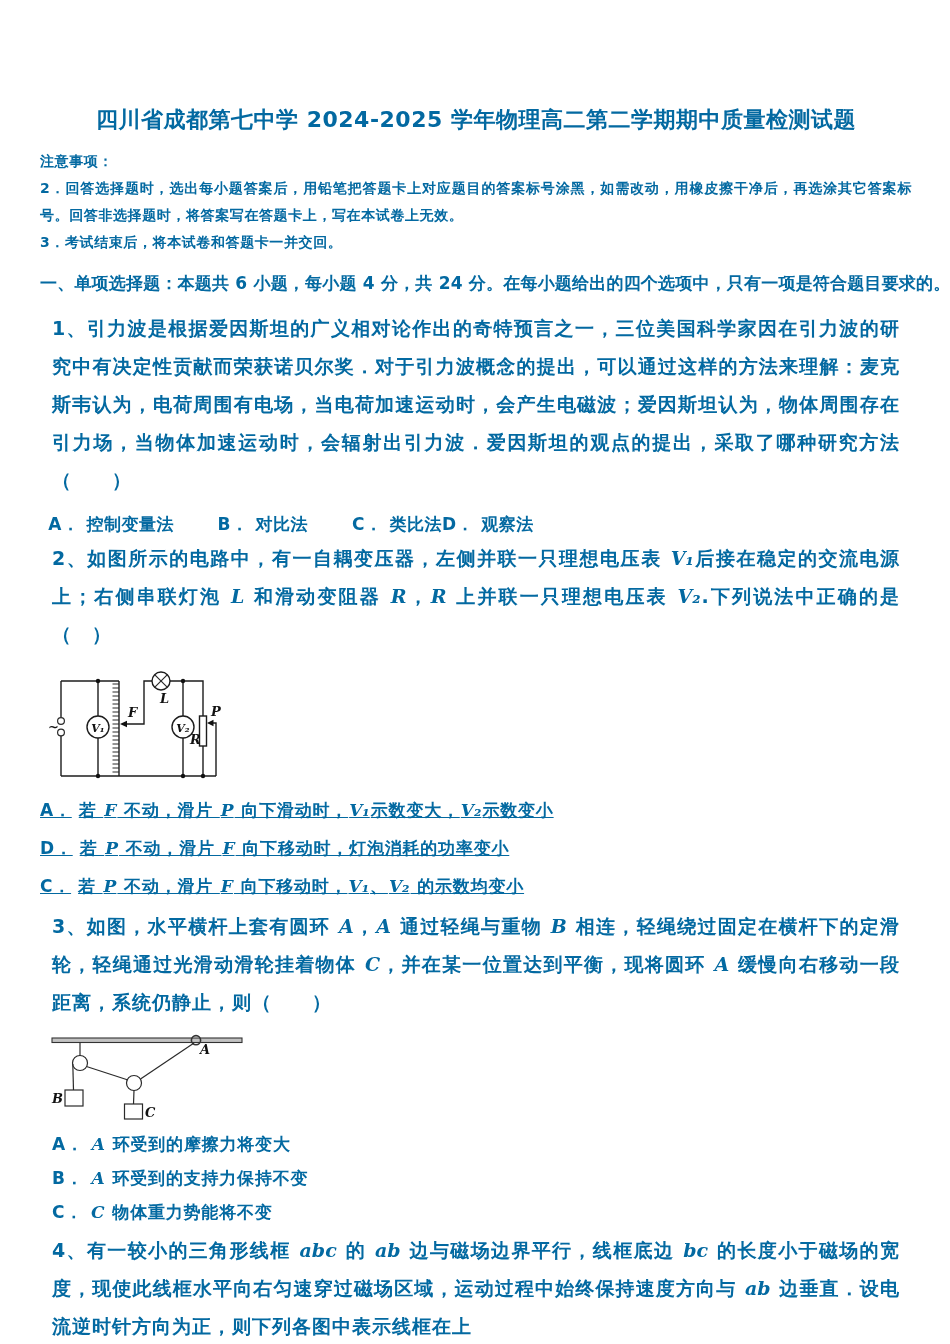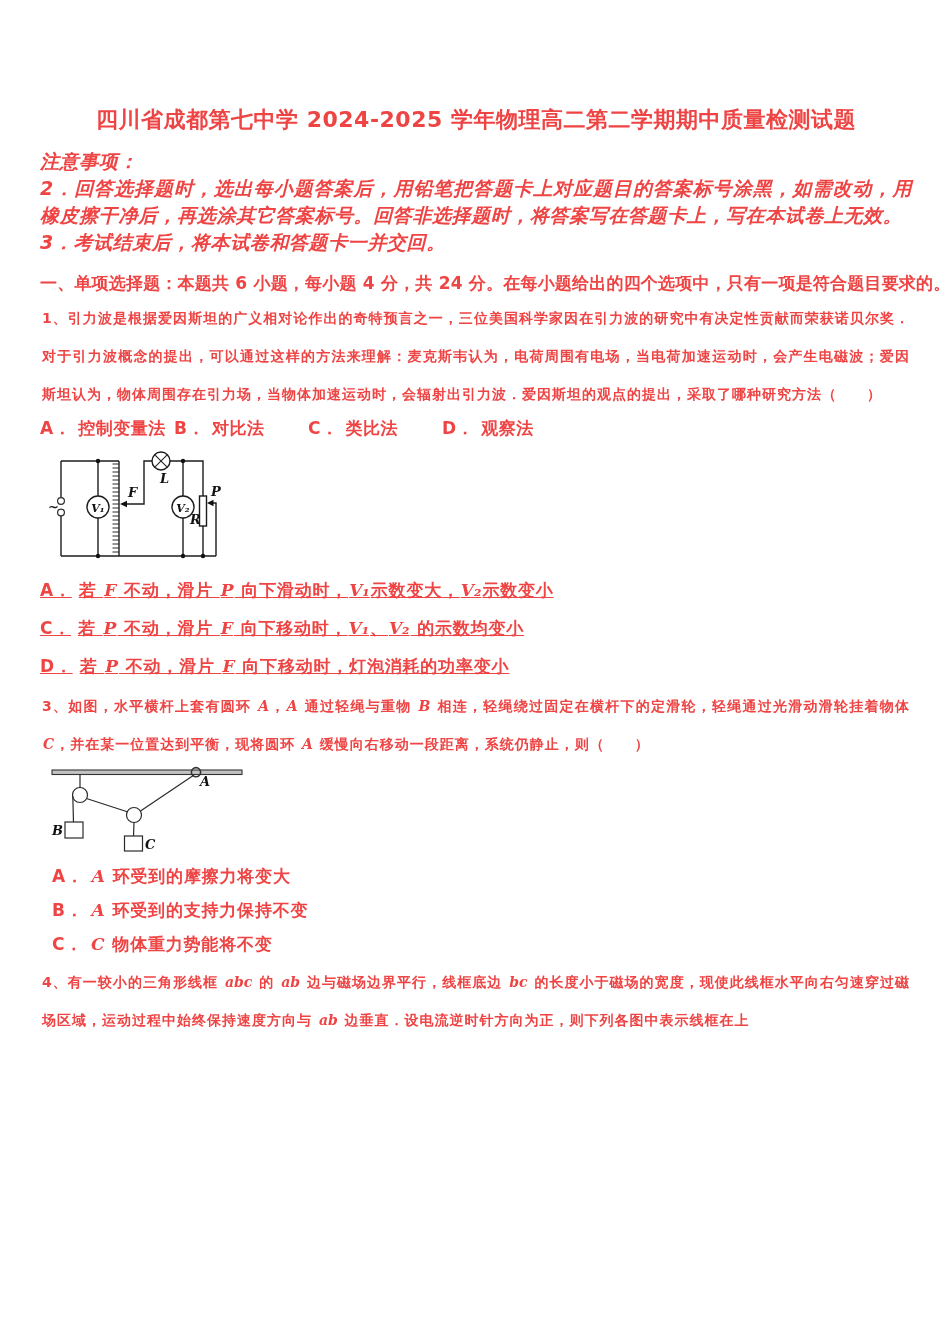--- a/index.html
+++ b/index.html
@@ -1,69 +1,68 @@
 <!DOCTYPE html>
 <html><head>
 <meta charset="utf-8">
 <style>
   html,body { margin:0; padding:0; background:#e8e8e8; }
   .page {
     position:relative;
     width:950px; height:1344px;
     margin:0 auto;
     background:#ffffff;
-    color:#ef4444;
+    color:#0369a1;
     box-sizing:border-box;
     padding:104px 38px 0 40px;
     overflow:hidden;
     font-family:"DejaVu Sans","Liberation Sans",sans-serif;
     font-weight:600;
   }
   h1.title {
     margin:0;
     font-size:22px;
     line-height:32px;
     text-align:center;
     font-weight:700;
     letter-spacing:0.5px;
   }
   .notice { margin-top:12px; }
   .notice p {
     margin:0;
-    font-size:19px;
+    font-size:14px;
     line-height:27px;
     letter-spacing:0.6px;
     text-align:justify;
     text-justify:inter-character;
-    font-style:italic;
   }
   .section-heading {
     margin:14px 0 0 0;
     font-size:17px;
     line-height:27px;
     letter-spacing:0.2px;
     white-space:nowrap;
   }
   .stem {
-    margin:2px;
-    font-size:14px;
+    margin:12px;
+    font-size:19px;
     line-height:38px;
     letter-spacing:1px;
     text-align:justify;
     text-justify:inter-character;
   }
   .q2 .stem, .q3 .stem, .q4 .stem { margin-top:2px; }
   .optrow {
     display:flex;
     font-size:17px;
     line-height:26px;
     letter-spacing:0.5px;
     margin:0;
   }
-  .optrow .opt { width:134px; }
+  .optrow .opt { width:134px;text-align:right; }
   .optrow .opt:last-child { width:auto; }
   .opts38 p, .opts34 p {
     margin:0;
     font-size:17px;
     letter-spacing:0.8px;
   }
   .opts38 p { line-height:38px;text-decoration:underline; }
   .opts34 p { line-height:34px;margin-left:12px; }
   .opt-label { margin-right:7px; }
   i.var {
@@ -109,20 +108,21 @@
     <p class="stem">1、引力波是根据爱因斯坦的广义相对论作出的奇特预言之一，三位美国科学家因在引力波的研究中有决定性贡献而荣获诺贝尔奖．对于引力波概念的提出，可以通过这样的方法来理解：麦克斯韦认为，电荷周围有电场，当电荷加速运动时，会产生电磁波；爱因斯坦认为，物体周围存在引力场，当物体加速运动时，会辐射出引力波．爱因斯坦的观点的提出，采取了哪种研究方法（　　）</p>
     <div class="optrow">
       <span class="opt"><span class="opt-label">A．</span><span>控制变量法</span></span>
       <span class="opt"><span class="opt-label">B．</span><span>对比法</span></span>
       <span class="opt"><span class="opt-label">C．</span><span>类比法</span></span>
       <span class="opt"><span class="opt-label">D．</span><span>观察法</span></span>
     </div>
   </div>
 
   <div class="question q2">
+    <p class="stem">2、如图所示的电路中，有一自耦变压器，左侧并联一只理想电压表 <i class="var">V₁</i>后接在稳定的交流电源上；右侧串联灯泡 <i class="var">L</i> 和滑动变阻器 <i class="var">R</i>，<i class="var">R</i> 上并联一只理想电压表 <i class="var">V₂</i>.下列说法中正确的是（　）</p>
 
     <figure class="fig-circuit">
       <svg width="206" height="126" viewBox="0 0 206 126">
 
         <g>
           <path class="wire" d="M15,16 H73"></path>
           <path class="wire" d="M15,16 V52"></path>
           <path class="wire" d="M15,71 V111"></path>
           <path class="wire" d="M15,111 H170"></path>
 
@@ -185,22 +185,22 @@
           <circle class="dot" cx="52" cy="111" r="2.2"></circle>
           <circle class="dot" cx="137" cy="16" r="2.2"></circle>
           <circle class="dot" cx="137" cy="111" r="2.2"></circle>
           <circle class="dot" cx="157" cy="111" r="2.2"></circle>
         </g>
       </svg>
     </figure>
 
     <div class="opts38">
       <p><span class="opt-label">A．</span><span>若 <i class="var">F</i> 不动，滑片 <i class="var">P</i> 向下滑动时，<i class="var">V₁</i>示数变大，<i class="var">V₂</i>示数变小</span></p>
+      <p><span class="opt-label">D．</span><span>若 <i class="var">P</i> 不动，滑片 <i class="var">F</i> 向下移动时，灯泡消耗的功率变小</span></p>
       <p><span class="opt-label">C．</span><span>若 <i class="var">P</i> 不动，滑片 <i class="var">F</i> 向下移动时，<i class="var">V₁</i>、<i class="var">V₂</i> 的示数均变小</span></p>
-      <p><span class="opt-label">D．</span><span>若 <i class="var">P</i> 不动，滑片 <i class="var">F</i> 向下移动时，灯泡消耗的功率变小</span></p>
     </div>
   </div>
 
   <div class="question q3">
     <p class="stem">3、如图，水平横杆上套有圆环 <i class="var">A</i>，<i class="var">A</i> 通过轻绳与重物 <i class="var">B</i> 相连，轻绳绕过固定在横杆下的定滑轮，轻绳通过光滑动滑轮挂着物体 <i class="var">C</i>，并在某一位置达到平衡，现将圆环 <i class="var">A</i> 缓慢向右移动一段距离，系统仍静止，则（　　）</p>
 
     <figure class="fig-pulley">
       <svg width="215" height="94" viewBox="0 0 215 94">
 
         <rect x="2" y="5" width="190" height="4.5" fill="#c2c2c2" stroke="#333" stroke-width="1.1"></rect>

